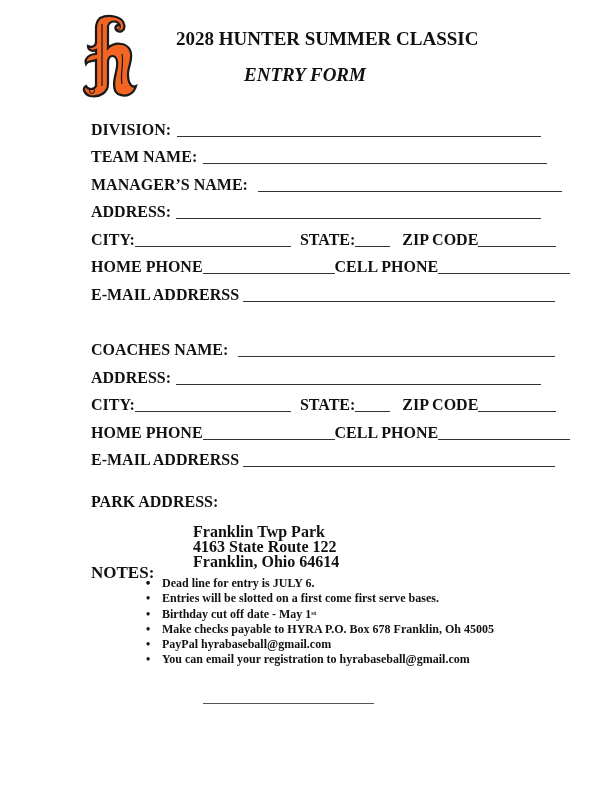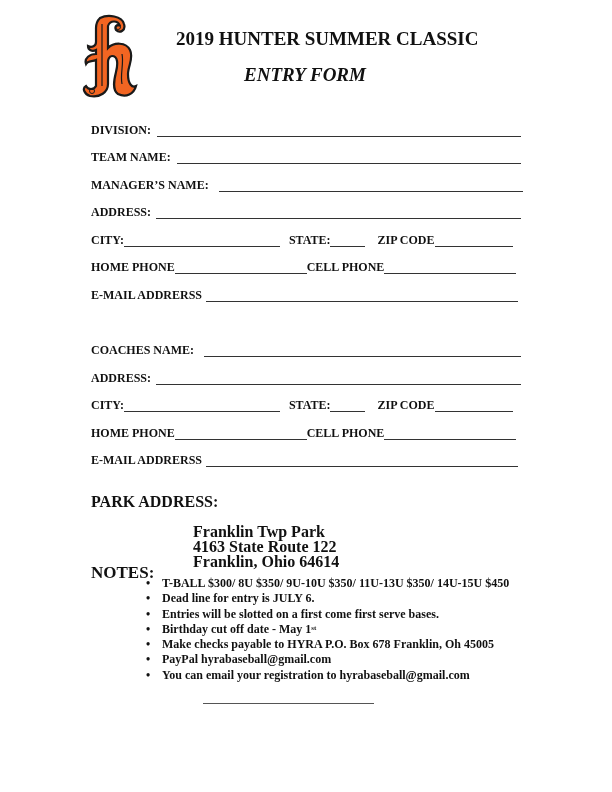--- a/index.html
+++ b/index.html
@@ -2,21 +2,21 @@
 <html><head>
 <meta charset="utf-8">
 <style>
   html, body { margin: 0; padding: 0; background: #ffffff; }
   body { width: 612px; height: 792px; position: relative; overflow: hidden;
          font-family: "Liberation Serif", serif; color: #111; }
   .logo { position: absolute; left: 78px; top: 14px; width: 66px; height: 86px; }
   .title { position: absolute; font-weight: bold; font-size: 19px; white-space: nowrap; }
   .title.t1 { left: 176px; top: 28px; }
   .title.t2 { left: 244px; top: 64px; font-style: italic; }
-  .row { position: absolute; left: 91px; height: 16px; font-weight: bold; font-size: 12px;
+  .row { position: absolute; left: 91px; height: 16px; font-weight: bold; font-size: 16px;
          display: flex; align-items: flex-end; white-space: nowrap; }
   .lbl { display: inline-block; line-height: 14px; }
   .line { display: inline-block; border-bottom: 1px solid #333; height: 12px; }
   .park { position: absolute; left: 91px; top: 494px; font-weight: bold; font-size: 16px; line-height: 15px; }
   .park .addr { position: absolute; left: 102px; top: 0; white-space: nowrap; margin-top: 30px; }
   .notes-h { position: absolute; left: 91px; top: 563px; font-weight: bold; font-size: 17px; }
   ul.notes { position: absolute; left: 146px; top: 576px; margin: 0; padding: 0; list-style: none;
              font-weight: bold; font-size: 12px; }
   ul.notes li { line-height: 15.3px; white-space: nowrap; position: relative; padding-left: 16px; }
   ul.notes li .bullet { position: absolute; left: 0; top: 0; }
@@ -26,21 +26,21 @@
 </head>
 <body>
 
 <svg class="logo" viewBox="0 0 66 86">
   <path d="M22 4 C30 0 44 2 46 10 C48 16 42 20 38 16 C36 12 40 10 42 12 C40 6 32 6 30 12 L30 34 C36 28 48 28 52 36 C56 44 50 52 50 60 C50 70 54 74 58 72 C56 80 48 84 40 80 C34 76 36 66 38 58 C40 50 40 42 34 42 C31 42 30 46 30 48 L30 70 C30 78 22 84 12 82 C6 80 4 74 8 72 C10 76 16 76 18 72 L18 46 C14 48 10 46 8 50 C6 44 12 40 18 40 L18 36 C14 38 10 36 10 32 C14 34 18 32 18 28 L18 14 C18 8 20 6 22 4 Z" fill="#f26522" stroke="#1a1a1a" stroke-width="2.2"></path>
   <path d="M24 10 L24 72 M44 40 C46 50 42 60 44 70" fill="none" stroke="#1a1a1a" stroke-width="1.2"></path>
   <circle cx="40" cy="13" r="2.5" fill="none" stroke="#1a1a1a" stroke-width="1"></circle>
   <circle cx="14" cy="77" r="2.5" fill="none" stroke="#1a1a1a" stroke-width="1"></circle>
 </svg>
 
-<div class="title t1">2019 HUNTER SUMMER  CLASSIC</div>
+<div class="title t1">2028 HUNTER SUMMER  CLASSIC</div>
 <div class="title t2">ENTRY FORM</div>
 
 <div class="row" style="top:121px">
   <span class="lbl">DIVISION:</span>
   <span class="line" style="margin-left:6px;width:364px"></span>
 </div>
 <div class="row" style="top:148px">
   <span class="lbl">TEAM NAME:</span>
   <span class="line" style="margin-left:6px;width:344px"></span>
 </div>
@@ -102,21 +102,21 @@
   <span>PARK ADDRESS:</span>
   <div class="addr">
     <div>Franklin Twp Park</div>
     <div>4163 State Route 122</div>
     <div>Franklin, Ohio 64614</div>
   </div>
 </div>
 
 <div class="notes-h">NOTES:</div>
 <ul class="notes">
-  <li><span class="bullet">•</span><span>T-BALL $300/ 8U $350/ 9U-10U  $350/ 11U-13U $350/ 14U-15U $450</span></li>
+  <li><span class="bullet">•</span></li>
   <li><span class="bullet">•</span><span>Dead line for entry is JULY 6.</span></li>
   <li><span class="bullet">•</span><span>Entries will be slotted on a first come first serve bases.</span></li>
   <li><span class="bullet">•</span><span>Birthday cut off date - May 1</span><sup>st</sup></li>
   <li><span class="bullet">•</span><span>Make checks payable to HYRA P.O. Box 678 Franklin, Oh 45005</span></li>
   <li><span class="bullet">•</span><span>PayPal hyrabaseball@gmail.com</span></li>
   <li><span class="bullet">•</span><span>You can email your registration to hyrabaseball@gmail.com</span></li>
 </ul>
 
 <div class="sigline"></div>
 

